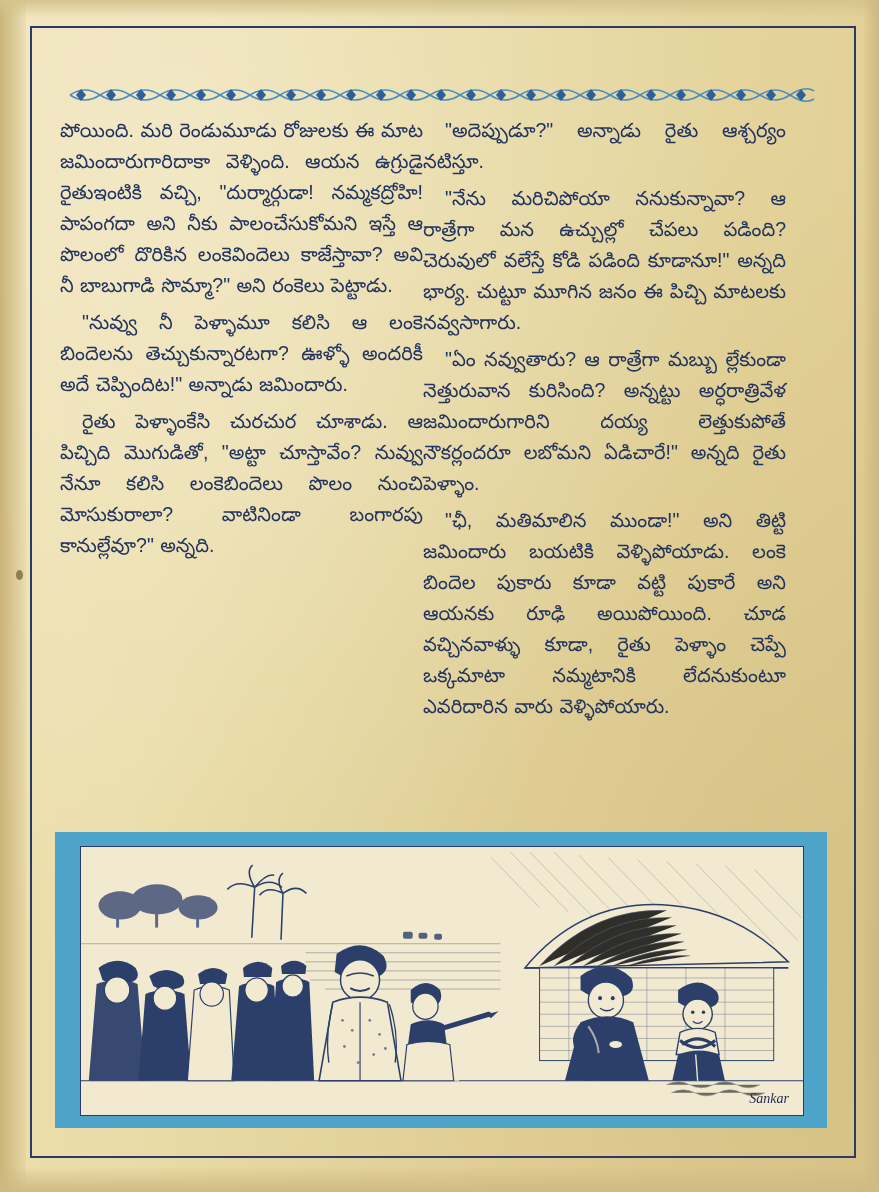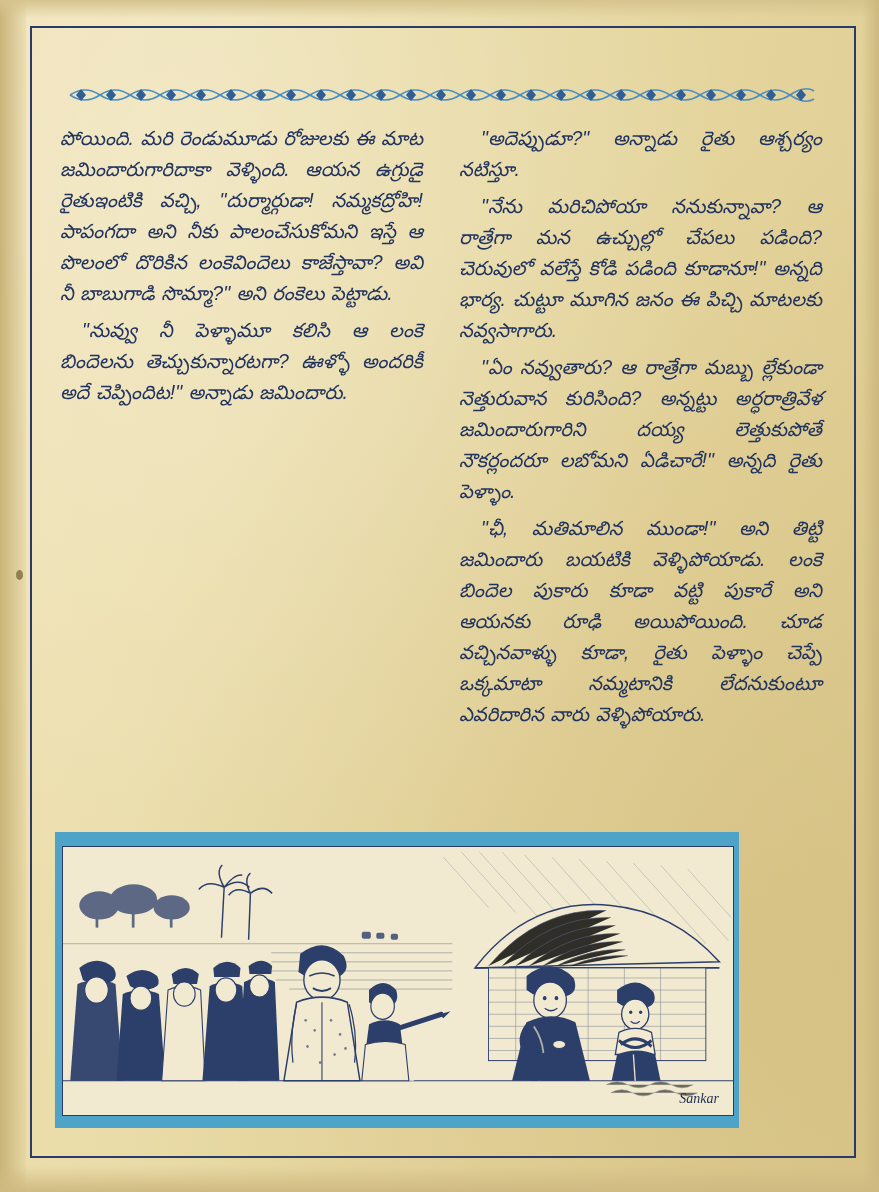--- a/index.html
+++ b/index.html
@@ -70,26 +70,24 @@
     align-items: center;
     justify-content: center;
     overflow: hidden;
   }
   .ornament svg { display: block; }
 
   
   .columns {
     position: absolute;
     left: 60px;
-    top: 123px;
+    top: 115px;
     width: 762px;
     height: 690px;
     display: flex;
-    gap: 36px;
-    font-style: italic;
   }
   .col {
     width: 363px;
   }
   .col p {
     margin: 0 0 2px 0;
     color: #21335f;
     font-family: "Liberation Sans", sans-serif;
     font-size: 19.5px;
     line-height: 31px;
@@ -102,25 +100,25 @@
   }
   .col p.spaced {
     margin-top: 6px;
   }
 
   
   .illustration {
     position: absolute;
     left: 55px;
     top: 832px;
-    width: 684px;
+    width: 772px;
     height: 296px;
     background: #4ea3c9;
     box-sizing: border-box;
-    padding: 14px 7px;
+    padding: 14px 25px;
   }
   .illus-inner {
     width: 100%;
     height: 100%;
     background: #f2ead0;
     position: relative;
     overflow: hidden;
     border: 1px solid #2a3a63;
   }
   .sig {
@@ -189,20 +187,21 @@
       <path d="M709 13 l5 -6 5 6 -5 6z" transform="translate(-9,0)"></path>
       <path d="M739 13 l5 -6 5 6 -5 6z" transform="translate(-9,0)"></path>
     </g>
   </svg>
 </div>
 
 <div class="columns">
   <div class="col">
     <p>పోయింది. మరి రెండుమూడు రోజులకు ఈ మాట జమిందారుగారిదాకా వెళ్ళింది. ఆయన ఉగ్రుడై రైతుఇంటికి వచ్చి, "దుర్మార్గుడా! నమ్మకద్రోహి! పాపంగదా అని నీకు పాలంచేసుకోమని ఇస్తే ఆ పొలంలో దొరికిన లంకెవిందెలు కాజేస్తావా? అవి నీ బాబుగాడి సొమ్మా?" అని రంకెలు పెట్టాడు.</p>
     <p class="indent spaced">"నువ్వు నీ పెళ్ళామూ కలిసి ఆ లంకె బిందెలను తెచ్చుకున్నారటగా? ఊళ్ళో అందరికీ అదే చెప్పిందిట!" అన్నాడు జమిందారు.</p>
+    <p class="indent spaced">రైతు పెళ్ళాంకేసి చురచుర చూశాడు. ఆ పిచ్చిది మొగుడితో, "అట్టా చూస్తావేం? నువ్వు నేనూ కలిసి లంకెబిందెలు పొలం నుంచి మోసుకురాలా? వాటినిండా బంగారపు కానుల్లేవూ?" అన్నది.</p>
   </div>
   <div class="col">
     <p class="indent">"అదెప్పుడూ?" అన్నాడు రైతు ఆశ్చర్యం నటిస్తూ.</p>
     <p class="indent spaced">"నేను మరిచిపోయా ననుకున్నావా? ఆ రాత్రేగా మన ఉచ్చుల్లో చేపలు పడింది? చెరువులో వలేస్తే కోడి పడింది కూడానూ!" అన్నది భార్య. చుట్టూ మూగిన జనం ఈ పిచ్చి మాటలకు నవ్వసాగారు.</p>
     <p class="indent spaced">"ఏం నవ్వుతారు? ఆ రాత్రేగా మబ్బు ల్లేకుండా నెత్తురువాన కురిసింది? అన్నట్టు అర్ధరాత్రివేళ జమిందారుగారిని దయ్య లెత్తుకుపోతే నౌకర్లందరూ లబోమని ఏడిచారే!" అన్నది రైతు పెళ్ళాం.</p>
     <p class="indent spaced">"ఛీ, మతిమాలిన ముండా!" అని తిట్టి జమిందారు బయటికి వెళ్ళిపోయాడు. లంకె బిందెల పుకారు కూడా వట్టి పుకారే అని ఆయనకు రూఢి అయిపోయింది. చూడ వచ్చినవాళ్ళు కూడా, రైతు పెళ్ళాం చెప్పే ఒక్కమాటా నమ్మటానికి లేదనుకుంటూ ఎవరిదారిన వారు వెళ్ళిపోయారు.</p>
   </div>
 </div>
 
 <div class="illustration">

